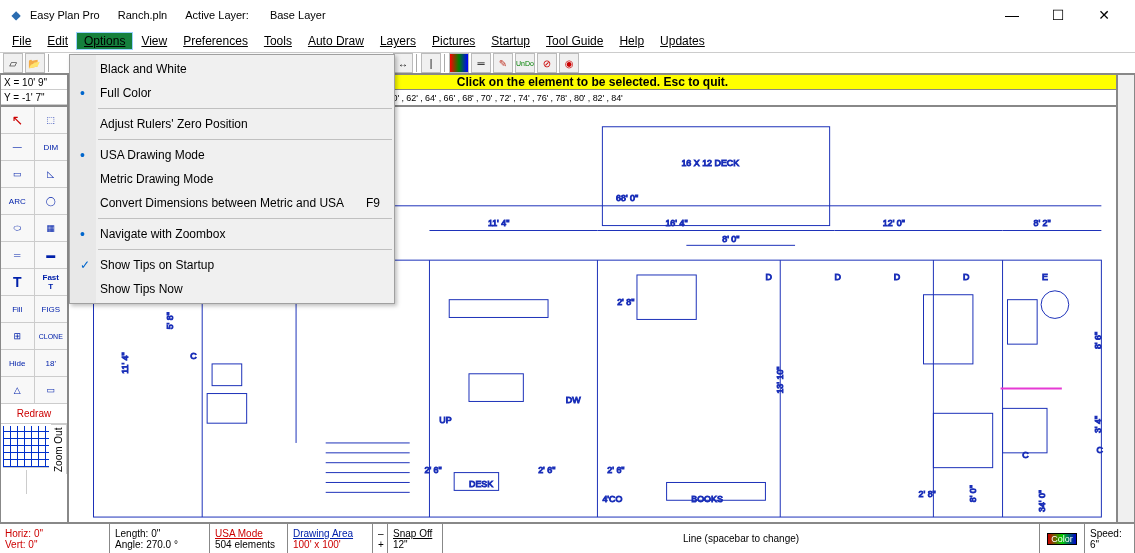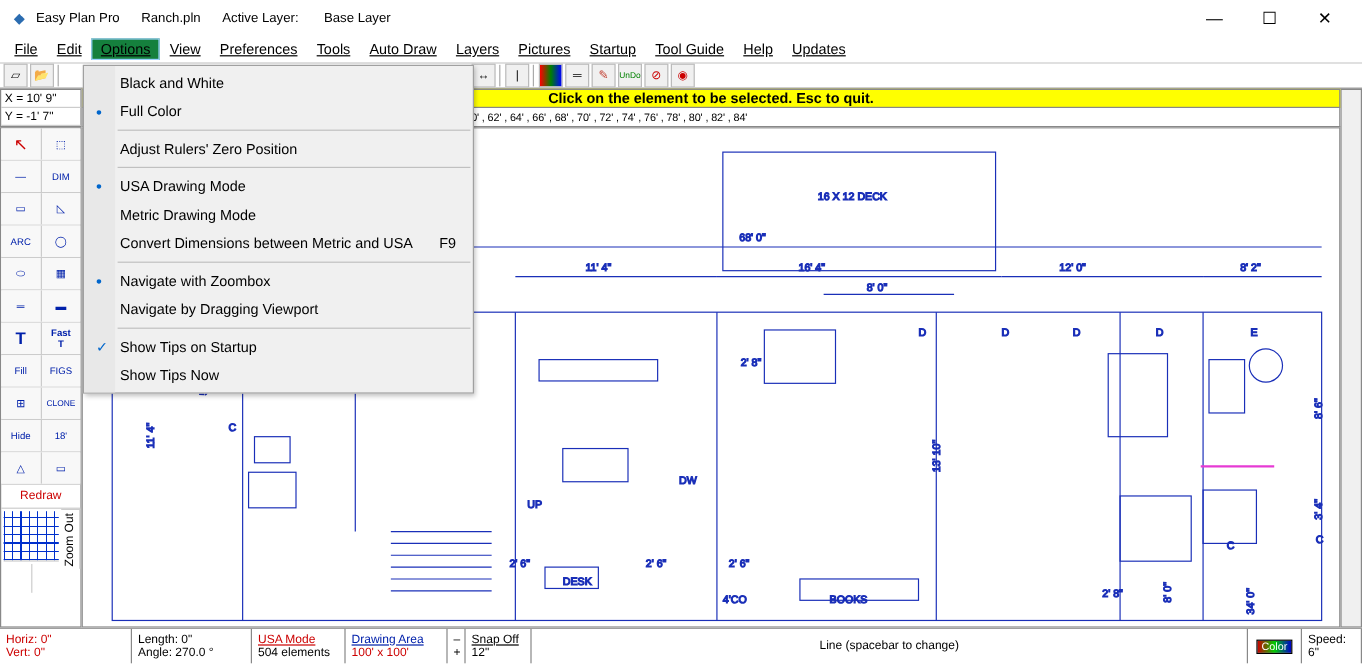--- a/index.html
+++ b/index.html
@@ -245,21 +245,20 @@
   <div class="dd-item">Adjust Rulers' Zero Position</div>
   <div class="dd-sep"></div>
   <div class="dd-item dd-bullet">USA Drawing Mode</div>
   <div class="dd-item">Metric Drawing Mode</div>
   <div class="dd-item">
       <span>Convert Dimensions between Metric and USA</span>
       <span class="dd-accel">F9</span>
     </div>
   <div class="dd-sep"></div>
   <div class="dd-item dd-bullet">Navigate with Zoombox</div>
-  <div class="dd-item">Navigate by Dragging Viewport</div>
   <div class="dd-sep"></div>
   <div class="dd-item dd-check">Show Tips on Startup</div>
   <div class="dd-item">Show Tips Now</div>
 </div>
 
 <div class="statusbar">
   <div class="sb-cell" style="width:110px">
     <span class="red">Horiz:  0"</span>
       <span class="red">Vert:   0"</span>
   </div>

